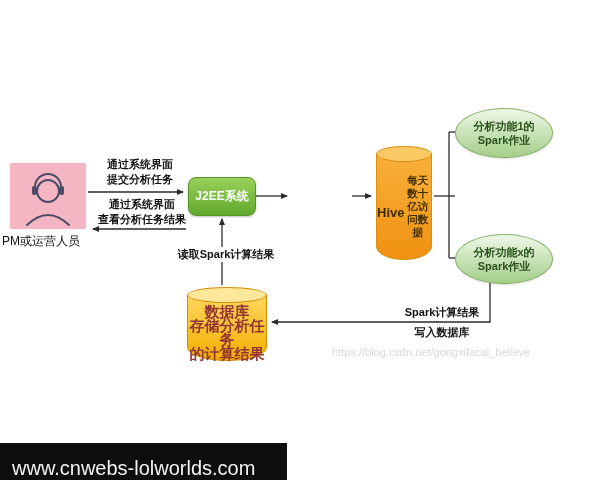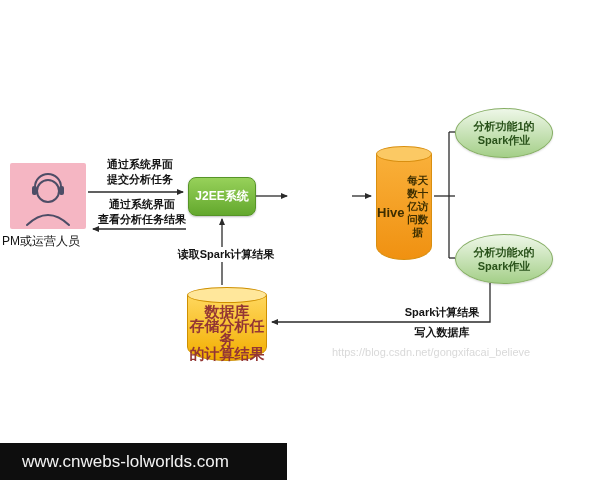--- a/index.html
+++ b/index.html
@@ -61,21 +61,21 @@
     box-shadow:0 1px 2px rgba(0,0,0,.15);
   }
   
   .tg-badge{
     position:absolute;z-index:5;background:#0e0e0e;color:#fafafa;
     display:flex;align-items:center;justify-content:center;
     font-size:14px;letter-spacing:.3px;
   }
   .footer-bar{
     position:absolute;z-index:5;background:#0e0e0e;color:#f2f2f2;
-    display:flex;align-items:center;font-size:17px;padding-left:22px;box-sizing:border-box;
+    display:flex;align-items:flex-end;font-size:20px;padding-left:12px;box-sizing:border-box;
   }
   .watermark{
     position:absolute;z-index:2;color:#d9d9d9;font-size:11px;
   }
   .bg-white{background:#fff;padding:0 3px;}
 </style>
 </head>
 <body>
 
 <div class="stage">

